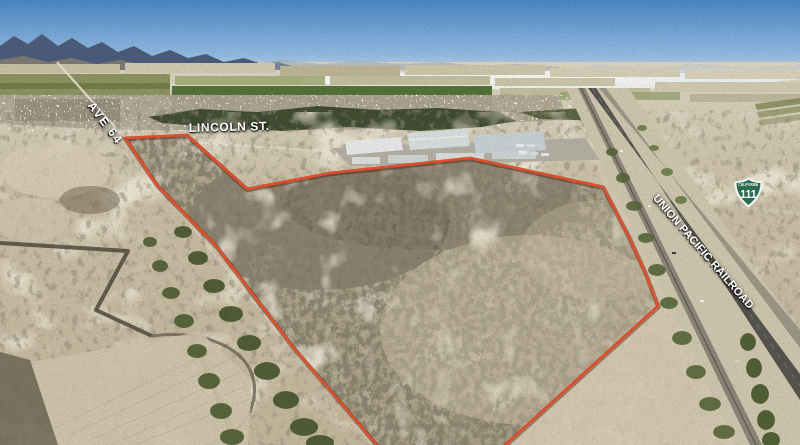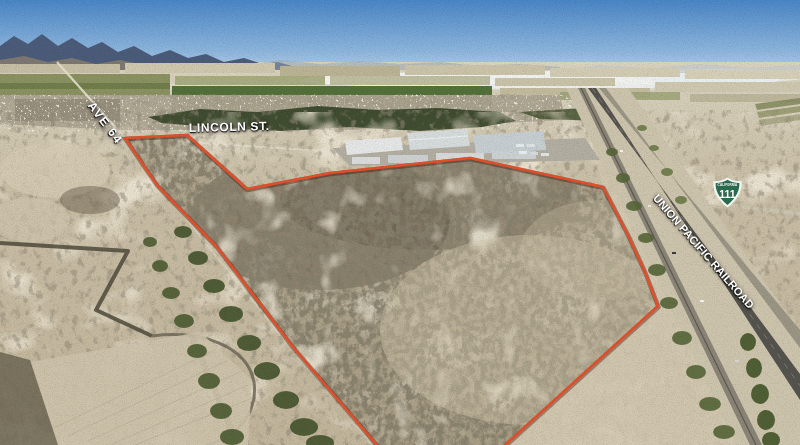--- a/index.html
+++ b/index.html
@@ -6,21 +6,21 @@
   .stage{position:relative;width:800px;height:445px;overflow:hidden;
          font-family:"Liberation Sans",sans-serif;}
   .stage svg{position:absolute;left:0;top:0;display:block;}
   .anno{position:absolute;color:#ffffff;font-weight:bold;white-space:nowrap;
         text-shadow:0 1px 1px rgba(0,0,0,.95),1px 1px 3px rgba(0,0,0,.7),0 0 4px rgba(0,0,0,.45);}
   .ave64{left:96px;top:99px;font-size:12px;letter-spacing:1.5px;
          transform:rotate(53deg);transform-origin:0 0;}
   .lincoln{left:189px;top:120px;font-size:12px;letter-spacing:.6px;transform:rotate(-1.5deg);}
   .railroad{left:660px;top:192px;font-size:11px;letter-spacing:.2px;
             transform:rotate(49deg);transform-origin:0 0;}
-  .shield{position:absolute;left:711px;top:177px;width:33px;height:31px;}
+  .shield{position:absolute;left:732px;top:177px;width:33px;height:31px;}
 </style>
 </head>
 <body>
 
 <div class="stage">
 <svg width="800" height="445" viewBox="0 0 800 445">
   <defs>
     <linearGradient id="sky" x1="0" y1="0" x2="0" y2="1">
       <stop offset="0" stop-color="#4a86c6"></stop>
       <stop offset="0.55" stop-color="#8fb7dd"></stop>

